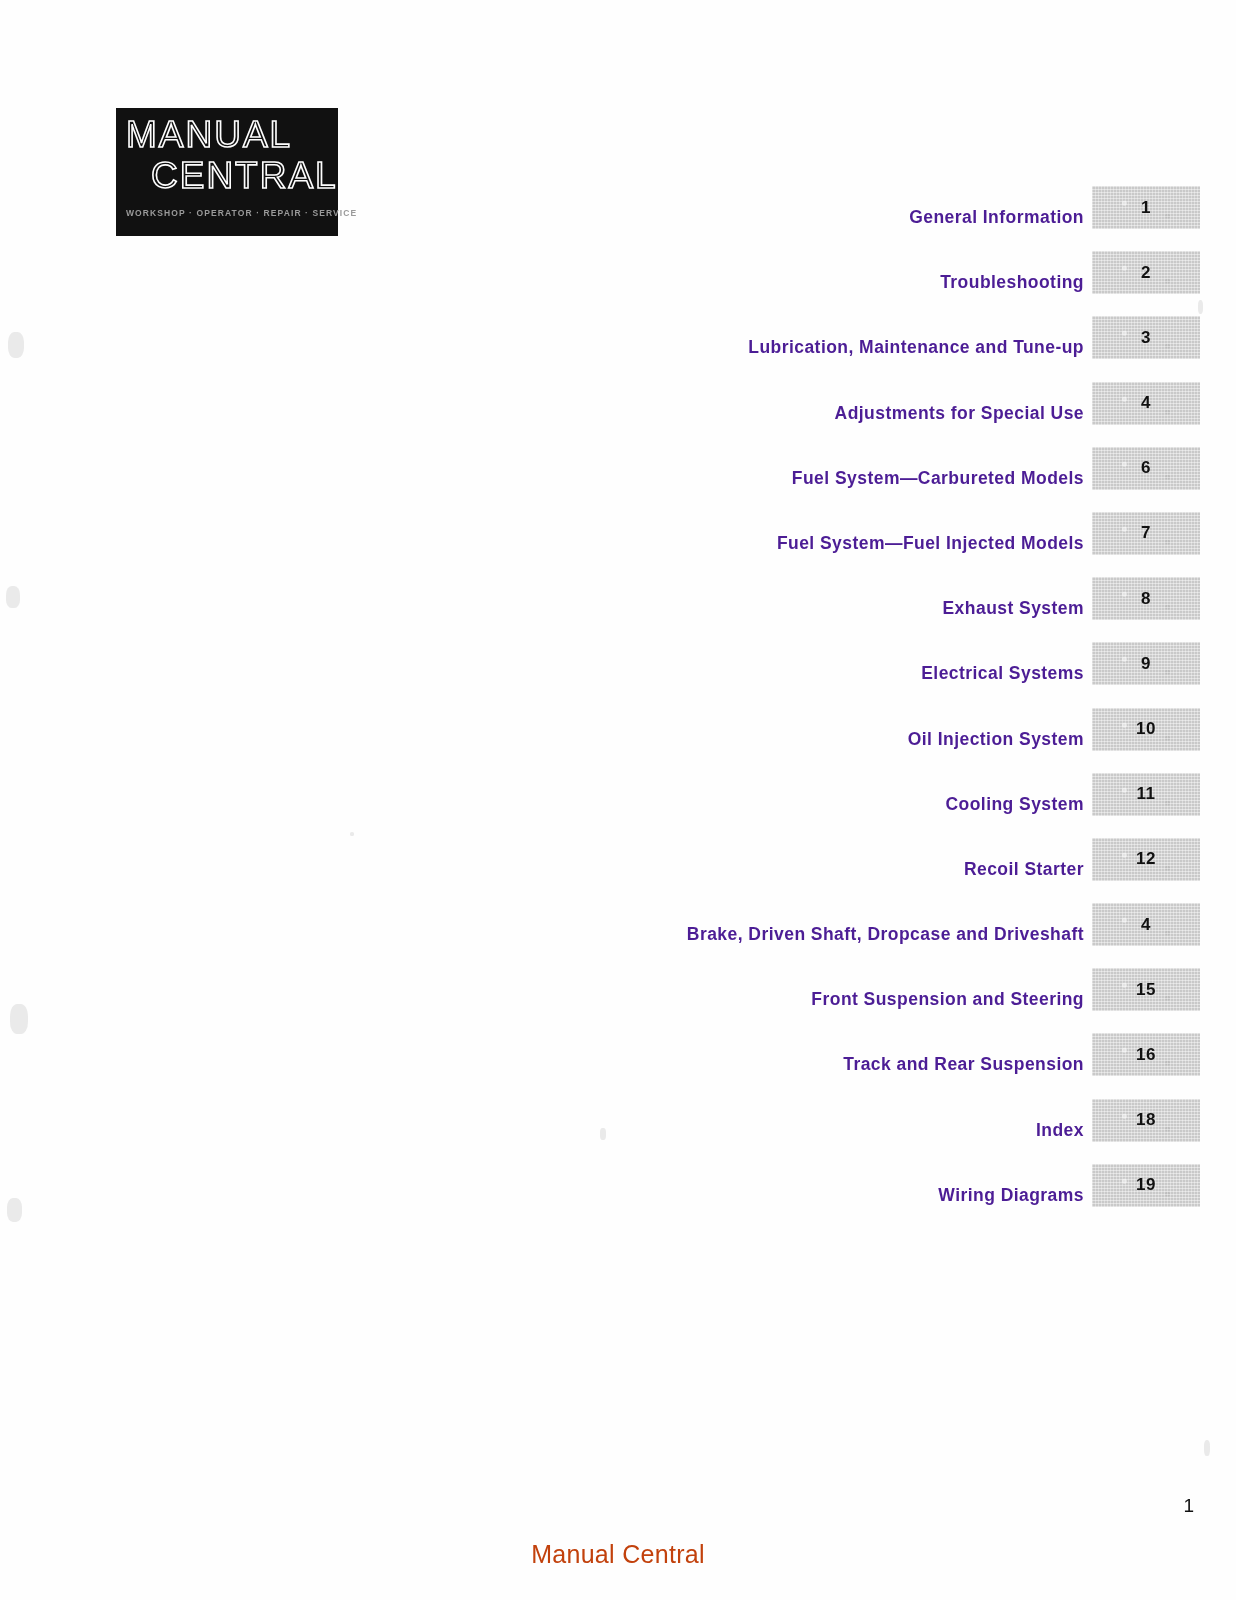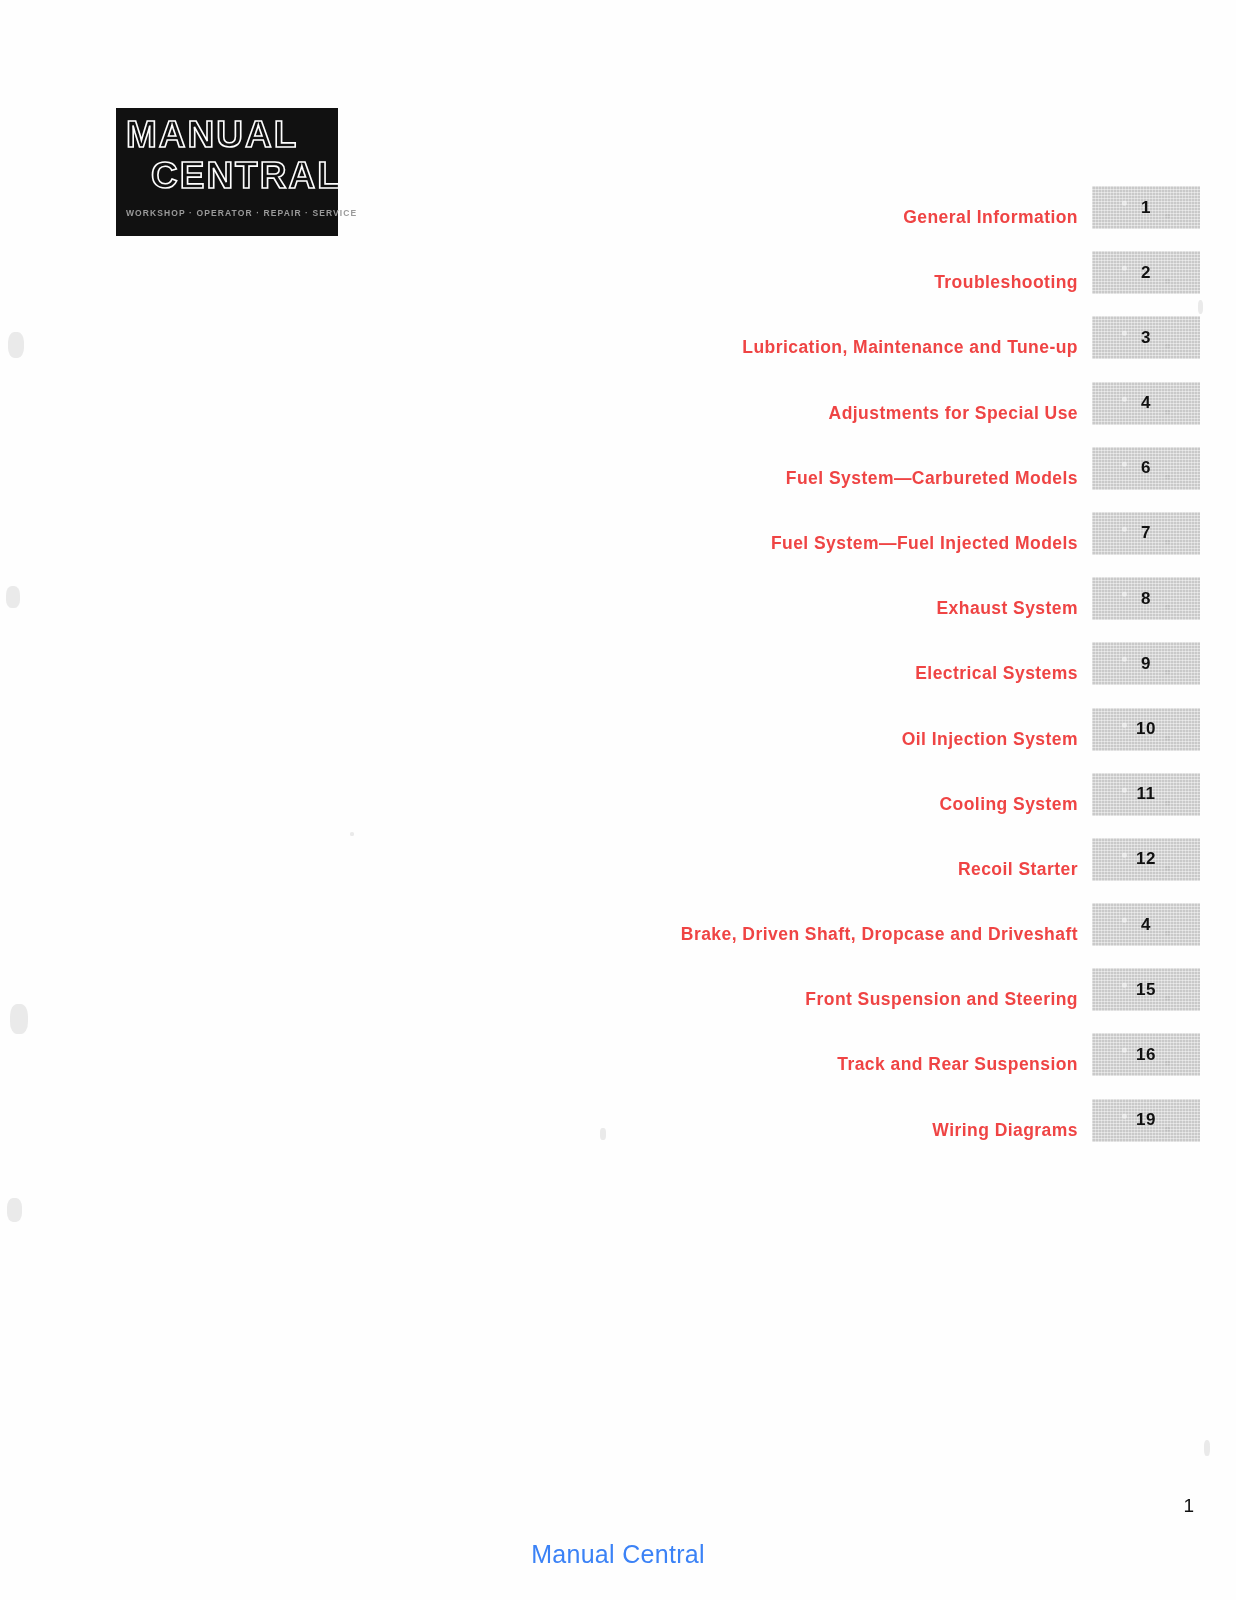--- a/index.html
+++ b/index.html
@@ -35,21 +35,21 @@
     left: 116px;
     top: 108px;
     width: 222px;
     height: 128px;
     background: #111111;
     box-sizing: border-box;
     padding: 8px 10px 4px 10px;
   }
   .logo-line {
     font-family: "Liberation Sans", sans-serif;
-    font-weight: 700;
+    font-weight: 400;
     letter-spacing: 2px;
     color: #111111;
     -webkit-text-stroke: 1.6px #ffffff;
     line-height: 1;
     white-space: nowrap;
   }
   .logo-line.l1 { font-size: 37px; }
   .logo-line.l2 { font-size: 37px; margin-top: 4px; margin-left: 25px; }
   .logo-sub {
     margin-top: 14px;
@@ -72,23 +72,23 @@
     align-items: stretch;
     justify-content: flex-end;
     height: 43px;
     margin-bottom: 22.2px;
   }
   .index-label {
     align-self: center;
     font-size: 17.5px;
     font-weight: 700;
     letter-spacing: .45px;
-    color: #ef4444;
+    color: #4c1d95;
     text-align: right;
-    padding-right: 14px;
+    padding-right: 8px;
     white-space: nowrap;
     margin-top: 20px;
   }
   .index-tab {
     width: 108px;
     flex: 0 0 108px;
     display: flex;
     align-items: center;
     justify-content: center;
     
@@ -115,21 +115,21 @@
     font-weight: 400;
     color: #111111;
   }
   .footer-brand {
     position: absolute;
     left: 0;
     right: 0;
     top: 1540px;
     text-align: center;
     font-size: 25px;
-    color: #3b82f6;
+    color: #c2410c;
     letter-spacing: .3px;
   }
 </style>
 </head>
 <body>
 
 <div class="page">
   <div class="fleck" style="left:8px;  top:332px; width:16px; height:26px;"></div>
   <div class="fleck" style="left:6px;  top:586px; width:14px; height:22px;"></div>
   <div class="fleck" style="left:10px; top:1004px; width:18px; height:30px;"></div>
@@ -242,20 +242,26 @@
   </div>
 
   <div class="index-row">
     <div class="index-label">Track and Rear Suspension</div>
     <div class="index-tab">
       <span class="index-num">16</span>
     </div>
   </div>
 
 
+  <div class="index-row">
+    <div class="index-label">Index</div>
+    <div class="index-tab">
+      <span class="index-num">18</span>
+    </div>
+  </div>
 
   <div class="index-row">
     <div class="index-label">Wiring Diagrams</div>
     <div class="index-tab">
       <span class="index-num">19</span>
     </div>
   </div>
 
 </div>
 

